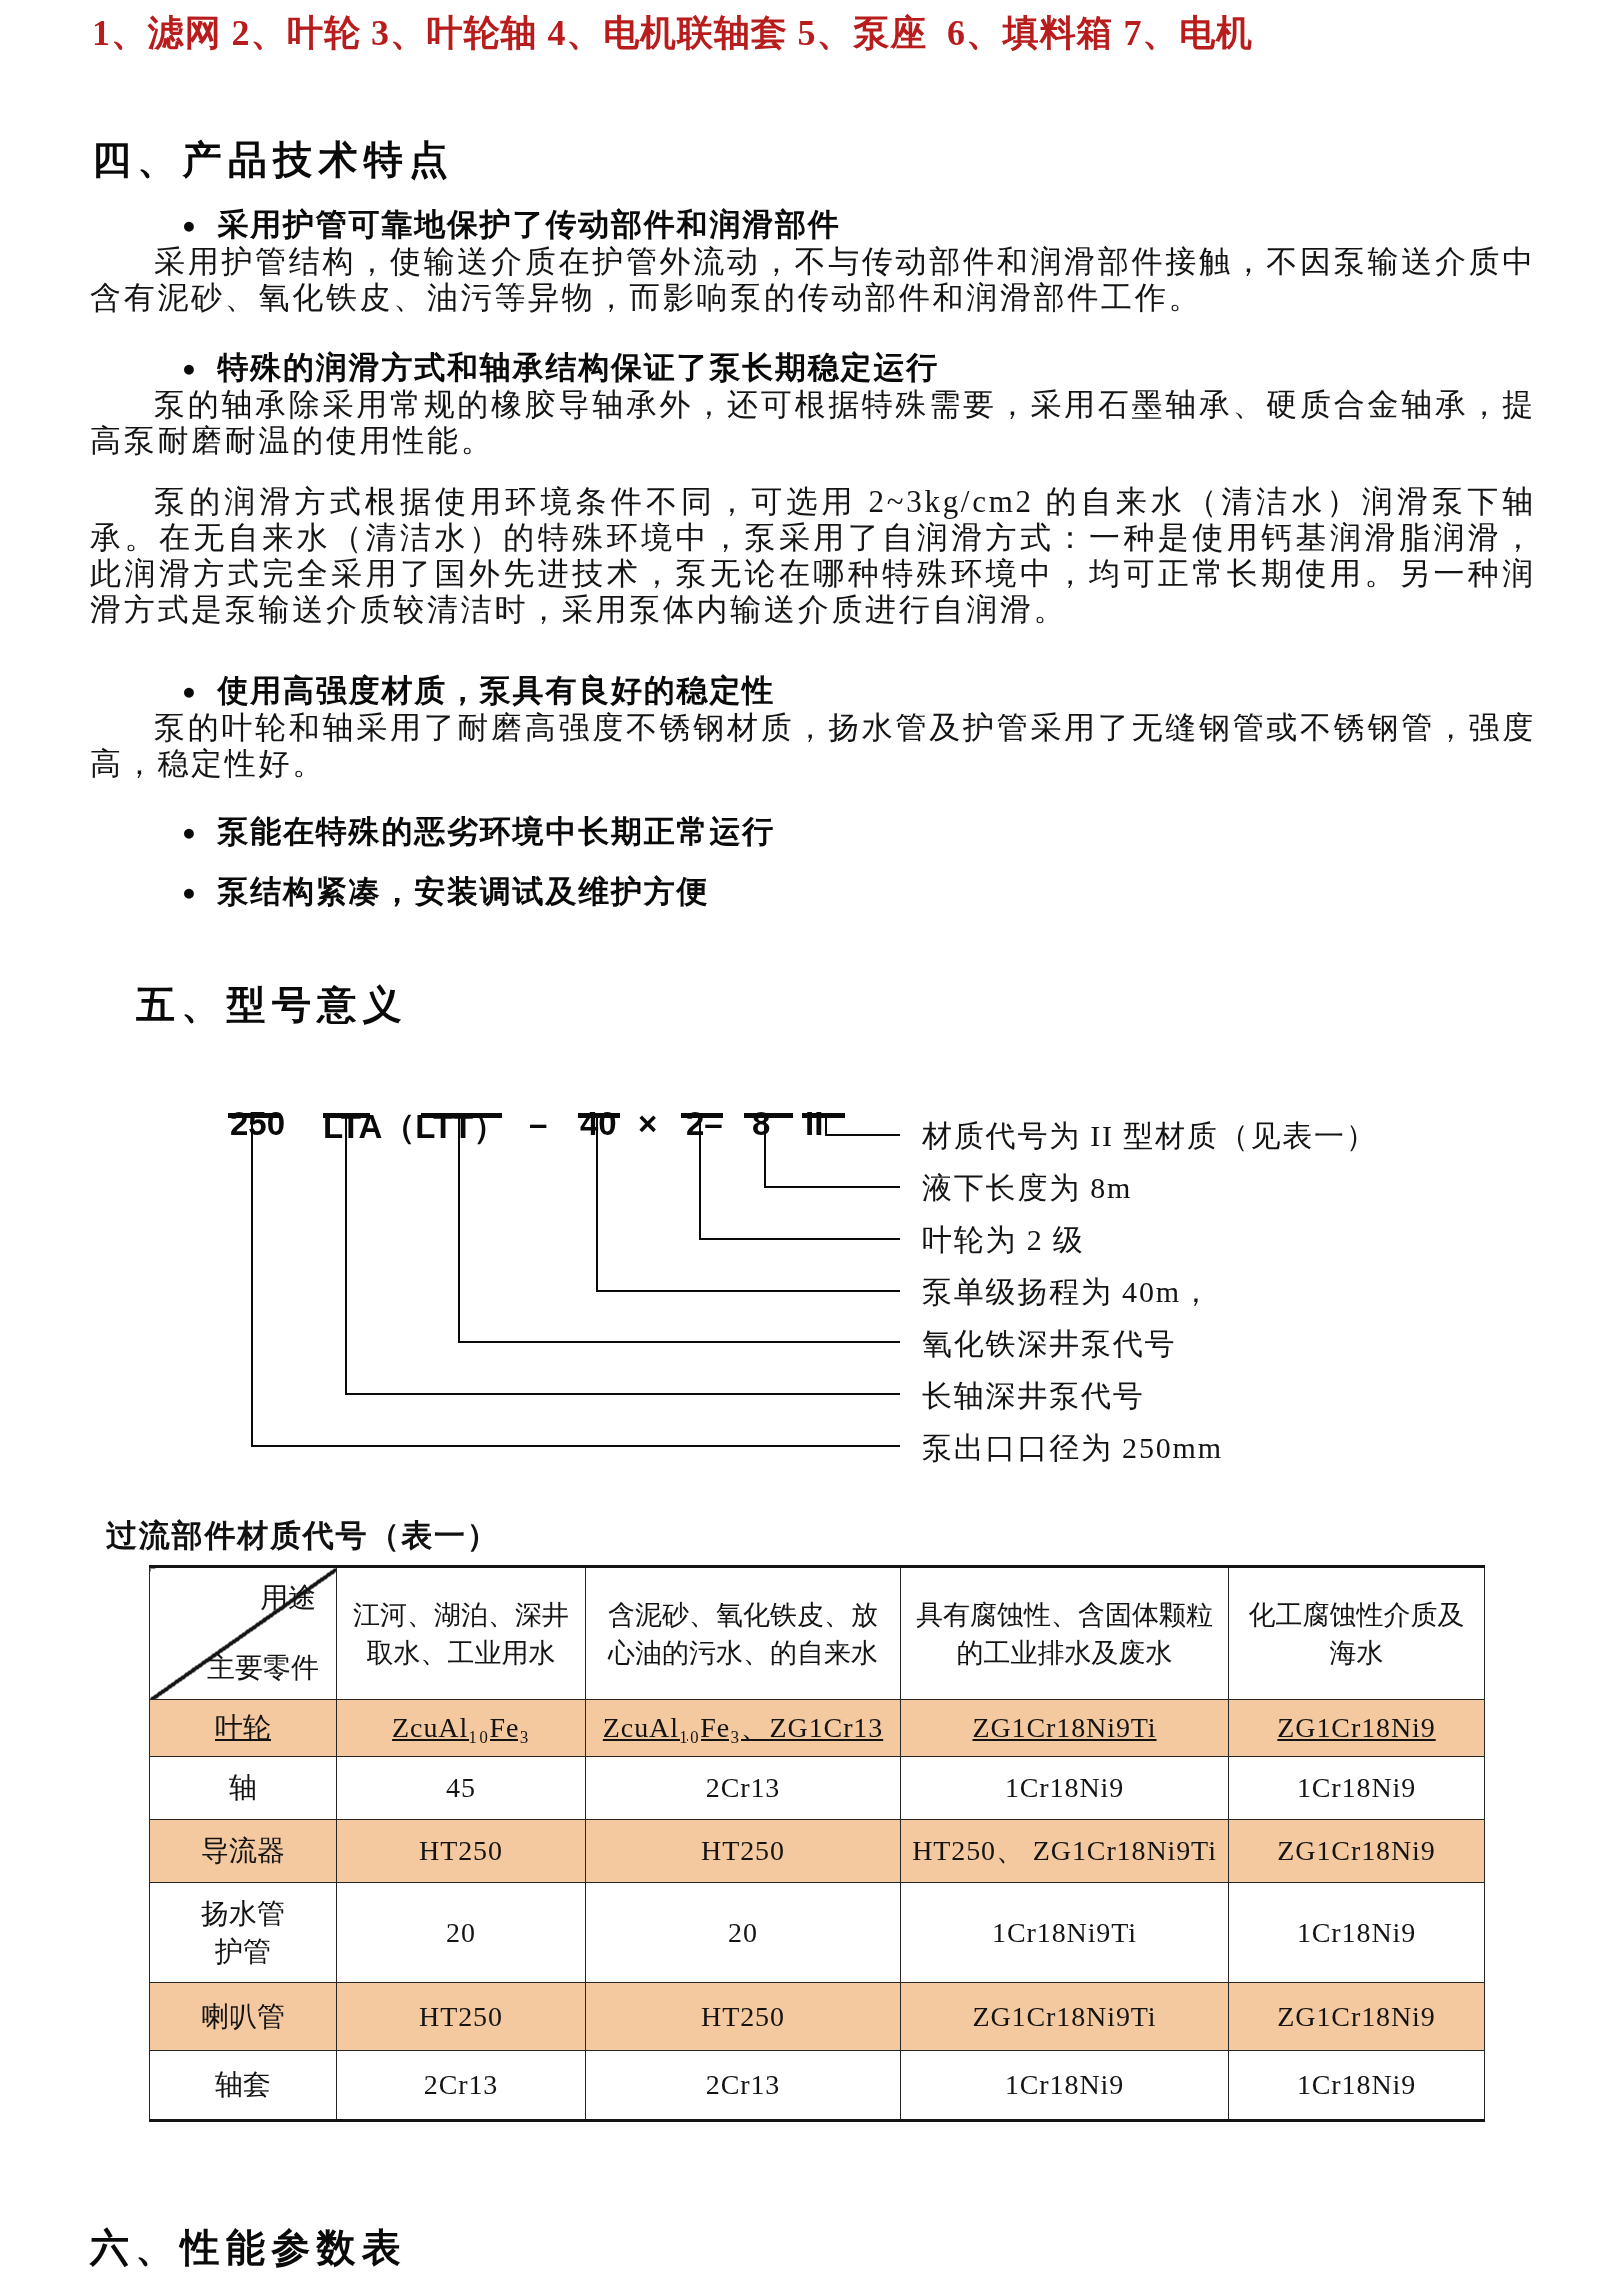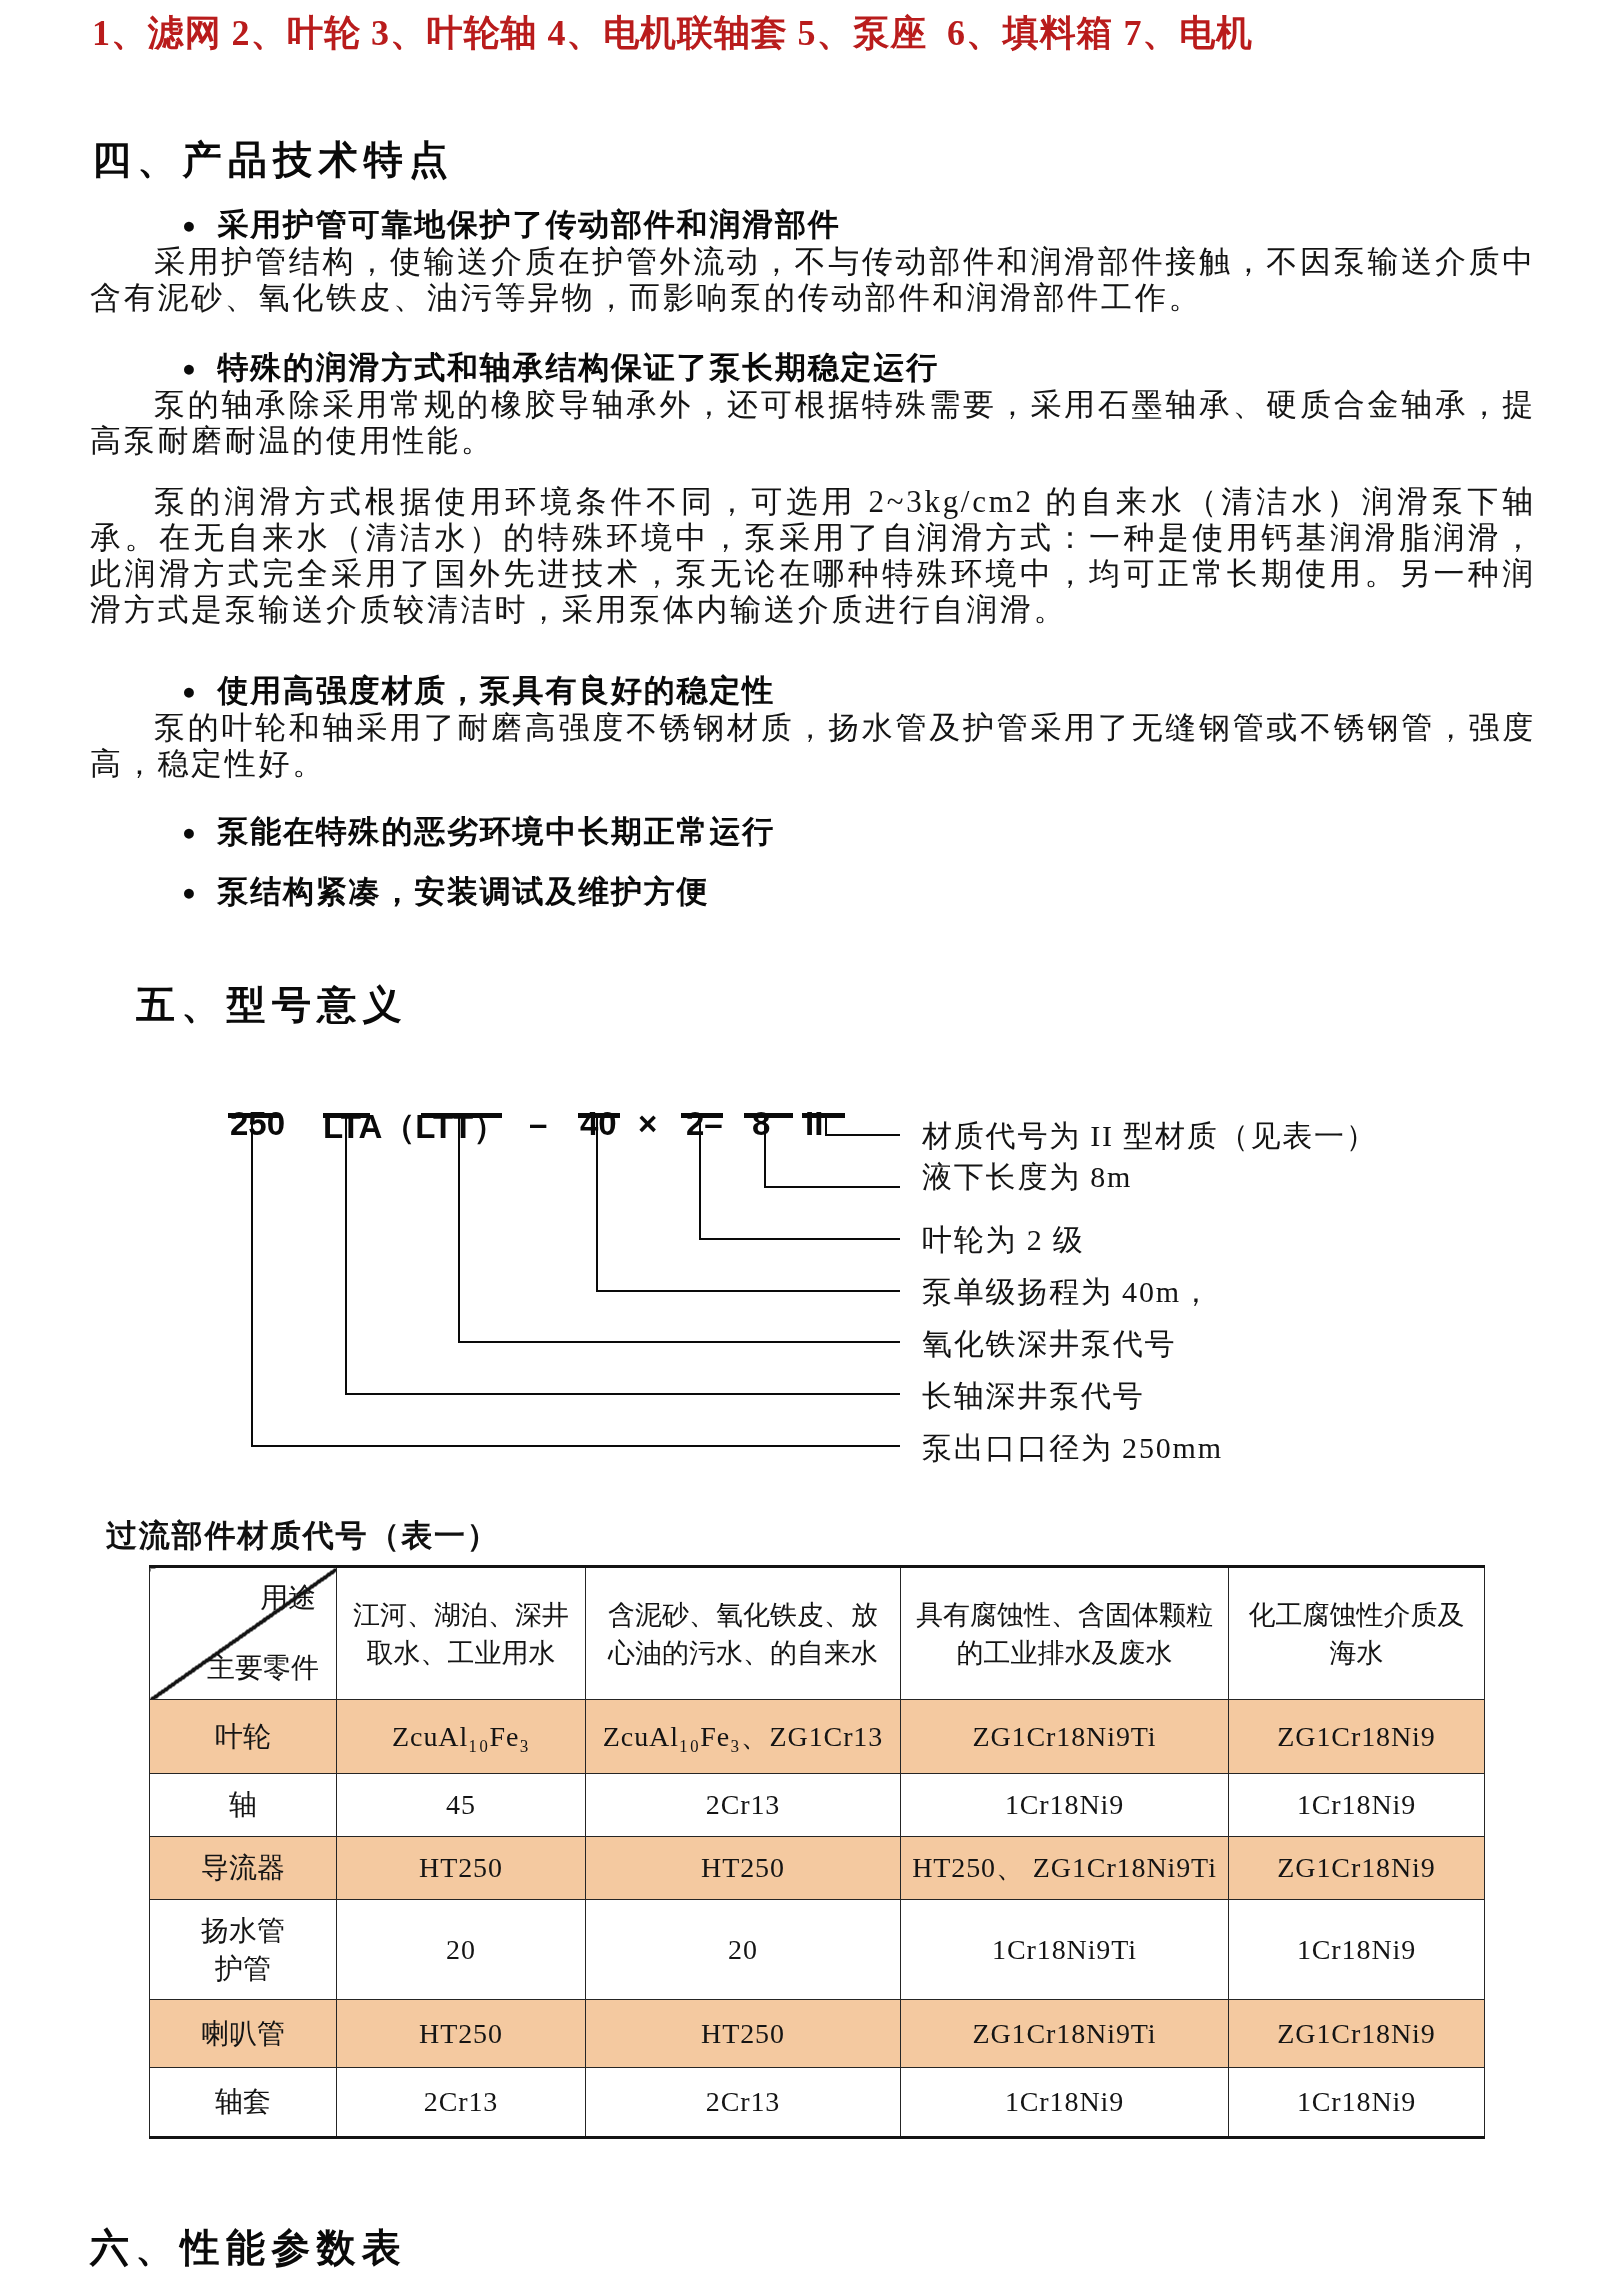--- a/index.html
+++ b/index.html
@@ -49,21 +49,21 @@
     border-top:3.6px solid #141414; border-bottom:3.6px solid #141414; }
   table.mat td, table.mat th { border:1.8px solid #252525; text-align:center;
     vertical-align:middle; font-weight:normal; font-size:28px; color:#141414;
     padding:0 9px; }
   tr.shaded td, tr.shaded th { background:#F4C9A0; }
   tr.hdr th { height:56px; font-size:29.6px; }
   tr.hdr th.roman { font-family:"Liberation Sans","DejaVu Sans",sans-serif;
     font-size:29px; }
   tr.usage td { height:133px; font-size:27px; line-height:38px; }
   tr.mrow td { height:63px; }
-  tr.r-impeller td { height:74px; }
+  tr.r-impeller td { height:57px;text-decoration:underline; }
   tr.r-pipes td { height:100px; line-height:38px; }
   tr.r-bell td { height:68px; }
   tr.r-sleeve td { height:70px; }
   td.valcell { font-size:27px; letter-spacing:0.9px; }
 
   td.diag { position:relative; padding:0;
     background:linear-gradient(to bottom right,
       transparent 49.4%, #141414 49.4%, #141414 51.2%, transparent 51.2%); }
   .diag-top { position:absolute; right:19.7px; top:10.7px; font-size:28px; }
   .diag-bottom { position:absolute; left:9px; bottom:12.5px; font-size:28px;margin-left:48px; }
@@ -126,21 +126,21 @@
 
   <div class="conn" style="left:825px; width:75px;  height:19.7px;"></div>
   <div class="conn" style="left:764px; width:136px; height:72px;"></div>
   <div class="conn" style="left:699px; width:201px; height:124px;"></div>
   <div class="conn" style="left:596px; width:304px; height:176px;"></div>
   <div class="conn" style="left:458px; width:442px; height:227px;"></div>
   <div class="conn" style="left:345px; width:555px; height:279px;"></div>
   <div class="conn" style="left:251px; width:649px; height:331px;"></div>
 
   <div class="dlabel" style="top:59px;">材质代号为 II 型材质（见表一）</div>
-  <div class="dlabel" style="top:100px;text-align:center;">液下长度为 8m</div>
+  <div class="dlabel" style="top:111px;text-align:center;">液下长度为 8m</div>
   <div class="dlabel" style="top:163px;">叶轮为 2 级</div>
   <div class="dlabel" style="top:215px;">泵单级扬程为 40m，</div>
   <div class="dlabel" style="top:267px;">氧化铁深井泵代号</div>
   <div class="dlabel" style="top:319px;">长轴深井泵代号</div>
   <div class="dlabel" style="top:371px;">泵出口口径为 250mm</div>
 </div>
 
 <div class="abs tbl-title">过流部件材质代号（表一）</div>
 
 <table class="mat">

